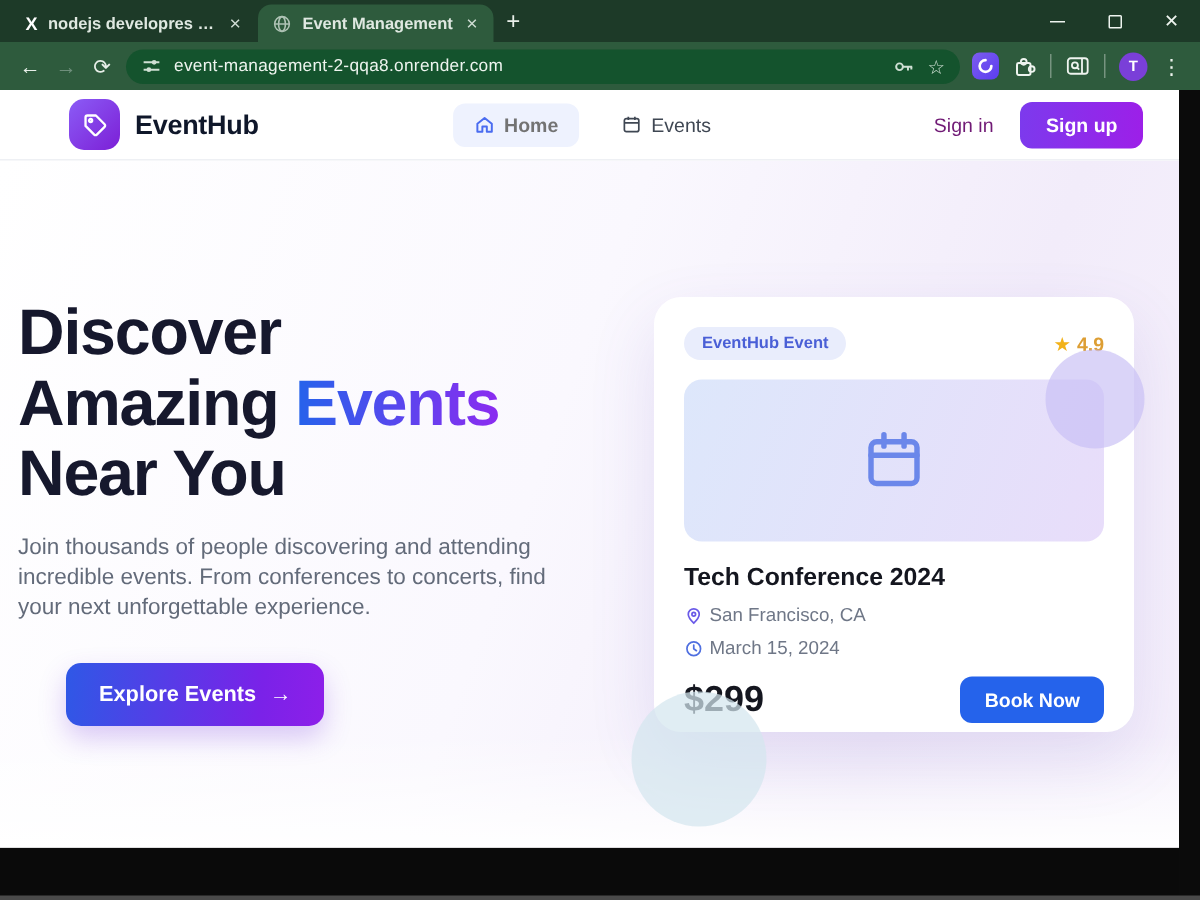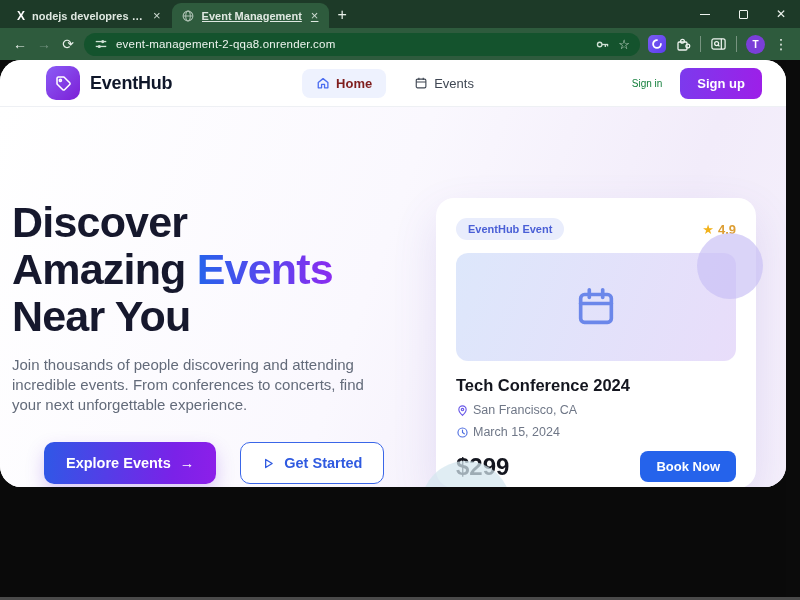--- a/index.html
+++ b/index.html
@@ -4,21 +4,21 @@
 <style>
   * { margin:0; padding:0; box-sizing:border-box; }
   html,body { background:#000; }
   body { font-family:"Liberation Sans", sans-serif; }
   .screen { position:relative; width:800px; height:600px; overflow:hidden; background:#0a0a0a; }
 
   
   .titlebar { position:absolute; top:0; left:0; width:800px; height:28px; background:#1d3a28; display:flex; align-items:flex-end; }
   .tabs { display:flex; align-items:flex-end; padding-left:8px; height:28px; }
   .tab { display:flex; align-items:center; gap:7px; height:25px; padding:0 9px; font-size:11px; color:#dfe8e1; max-width:165px; }
-  .tab.active { background:#2e5b3d; border-radius:9px 9px 0 0;text-decoration:underline; }
+  .tab.active { background:#2e5b3d; border-radius:9px 9px 0 0; }
   .tab-title { white-space:nowrap; overflow:hidden; text-overflow:ellipsis; max-width:112px; font-weight:bold; }
   .tab-close { font-size:13px; color:#cfdcd3; padding:0 2px; cursor:pointer; }
   .favicon-x { font-weight:bold; font-size:12px; color:#fff; }
   .newtab { color:#e8efe9; font-size:16px; margin:0 0 4px 8px; cursor:pointer; }
   .win-controls { position:absolute; right:0; top:0; height:28px; display:flex; }
   .win-btn { width:38px; height:28px; display:flex; align-items:center; justify-content:center; color:#eef4ef; font-size:12px; cursor:pointer; }
   .glyph-min { display:block; width:10px; border-top:1.6px solid #eef4ef; }
   .glyph-max { display:block; width:9px; height:9px; border:1.6px solid #eef4ef; border-radius:1px; }
 
   .toolbar { position:absolute; top:28px; left:0; width:800px; height:32px; background:#2e5b3d; display:flex; align-items:center; padding:0 8px; }
@@ -28,33 +28,33 @@
   .url { flex:1; font-size:11.5px; color:#eef4ef; letter-spacing:.2px; white-space:nowrap; overflow:hidden; }
   .abar-icon { display:flex; align-items:center; color:#cfe0d4; }
   .star-glyph { font-size:13px; color:#cfe0d4; cursor:pointer; }
   .tb-right { display:flex; align-items:center; gap:9px; padding-right:4px; }
   .ext-purple { width:18px; height:18px; border-radius:5px; background:linear-gradient(135deg,#7b5cf0,#5c3df0); display:flex; align-items:center; justify-content:center; cursor:pointer; }
   .tb-divider { width:1px; height:16px; background:rgba(255,255,255,.35); }
   .avatar { width:19px; height:19px; border-radius:50%; background:#7a3fd8; color:#fff; font-size:10px; font-weight:bold; display:flex; align-items:center; justify-content:center; cursor:pointer; }
   .more-glyph { font-size:14px; color:#eef4ef; cursor:pointer; }
 
   
-  .page { position:absolute; top:60px; left:0; width:786px; height:427px; background:#fff; overflow:hidden;border-radius:21px; }
+  .page { position:absolute; top:60px; left:0; width:786px; height:505px; background:#fff; overflow:hidden; }
   .right-strip { position:absolute; top:60px; left:786px; width:14px; height:540px; background:#0b0b0b; }
   .bottom-strip { position:absolute; top:597px; left:0; width:800px; height:3px; background:#4a4a4a; }
 
   .site-nav { position:relative; height:47px; background:#fff; border-bottom:1px solid #eef0f4; display:flex; align-items:center; padding:0 24px 0 46px; z-index:5; }
   .brand { display:flex; align-items:center; gap:10px; }
   .brand-logo { width:34px; height:34px; border-radius:10px; background:linear-gradient(135deg,#8b5cf6,#7c1fd6); display:flex; align-items:center; justify-content:center; }
   .brand-name { font-size:18px; font-weight:800; color:#0f172a; letter-spacing:-.2px; }
   .menu { position:absolute; left:50%; transform:translateX(-50%); display:flex; align-items:center; gap:18px; }
-  .menu-home { display:flex; align-items:center; gap:6px; background:#eef2fe; color:#7f1d1d; font-size:13px; font-weight:bold; padding:7px 14px; border-radius:8px; cursor:pointer; }
+  .menu-home { display:flex; align-items:center; gap:6px; background:#eef2fe; color:#737373; font-size:13px; font-weight:bold; padding:7px 14px; border-radius:8px; cursor:pointer; }
   .menu-events { display:flex; align-items:center; gap:6px; color:#3f4753; font-size:13px; padding:7px 10px; cursor:pointer; }
   .auth { margin-left:auto; display:flex; align-items:center; gap:18px; }
-  .signin { font-size:10px; color:#15803d; cursor:pointer; }
+  .signin { font-size:13px; color:#701a75; cursor:pointer; }
   .signup { background:linear-gradient(95deg,#7c3aed,#9d1fe8); color:#fff; font-size:13px; font-weight:bold; padding:8px 17px; border-radius:8px; border:none; cursor:pointer; }
 
   .hero { position:relative; height:490px;
     background:
       linear-gradient(180deg, rgba(255,255,255,0) 78%, #ffffff 94%),
       linear-gradient(110deg,#ffffff 0%,#faf8fe 45%,#f2ecfa 75%,#f6f1fc 100%); }
   .hero-left { position:absolute; left:12px; top:92px; width:392px; }
   .hero-title { font-size:43px; line-height:47px; font-weight:800; color:#16182d; letter-spacing:-.8px; }
   .hl { background:linear-gradient(90deg,#2563eb,#8b2bf0); -webkit-background-clip:text; background-clip:text; color:transparent; }
   .hero-desc { margin-top:15px; width:370px; font-size:15px; line-height:20px; color:#636b7a; }
@@ -214,26 +214,20 @@
           <div>Discover</div>
           <div><span>Amazing </span><span class="hl">Events</span></div>
           <div>Near You</div>
         </div>
         <p class="hero-desc">Join thousands of people discovering and attending incredible events. From conferences to concerts, find your next unforgettable experience.</p>
         <div class="hero-ctas">
           <button class="btn-explore">
             <span>Explore Events</span>
             <span>→</span>
           </button>
-          <button class="btn-getstarted">
-            <svg width="13" height="13" viewBox="0 0 16 16" fill="none" stroke="#2f5ae0" stroke-width="1.6" stroke-linejoin="round">
-              <path d="M4.5 3 L12.5 8 L4.5 13 Z"></path>
-            </svg>
-            <span>Get Started</span>
-          </button>
         </div>
       </div>
 
       <div class="card">
         <div class="card-head">
           <span class="badge">EventHub Event</span>
           <span class="rating">
             <span class="star">★</span>
             <span class="val">4.9</span>
           </span>

